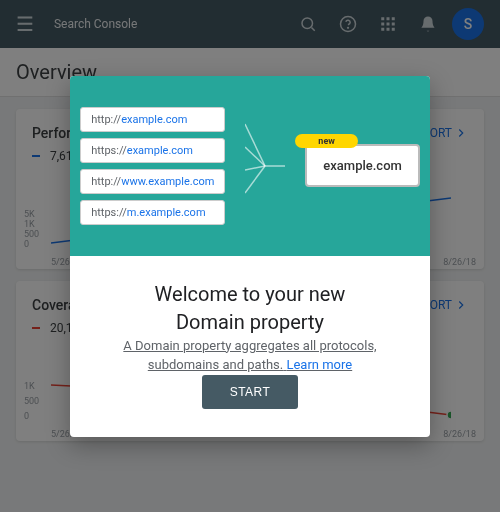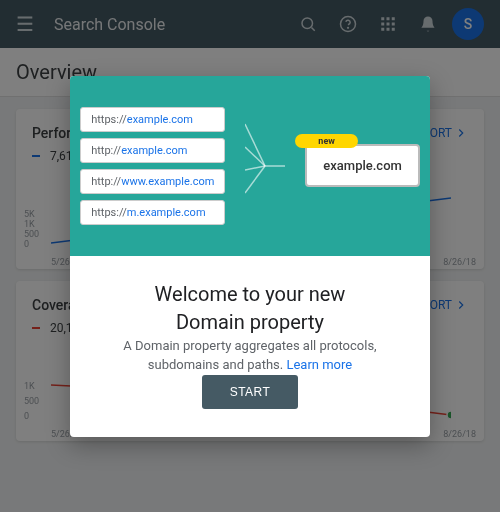--- a/index.html
+++ b/index.html
@@ -30,21 +30,21 @@
       display: flex;
       align-items: center;
       gap: 2px;
     }
     .g-blue { color: #4285f4; }
     .g-red { color: #ea4335; }
     .g-yellow { color: #fbbc05; }
     .g-green { color: #34a853; }
     .header-title {
       color: #eceff1;
-      font-size: 16px;
+      font-size: 12px;
       font-weight: 400;
     }
     .header-spacer { flex: 1; }
     .header-icons {
       display: flex;
       align-items: center;
       gap: 8px;
     }
     .header-icon-btn {
       width: 32px;
@@ -268,20 +268,21 @@
       font-size: 20px;
       font-weight: 400;
       color: #202124;
       line-height: 1.4;
     }
 
     .modal-description {
       font-size: 13px;
       color: #5f6368;
       line-height: 1.5;
+      text-decoration: underline;
     }
 
     .modal-description a {
       color: #1a73e8;
       text-decoration: none;
       cursor: pointer;
     }
 
     .start-button {
       background: #455a64;
@@ -430,24 +431,24 @@
 
 </div>
 
 <div class="modal-overlay">
   <div class="modal">
 
     <div class="modal-illustration">
       <div class="domain-diagram">
         <div class="url-list">
           <div class="url-box">
-            <span class="scheme">https://</span><span class="domain">example.com</span>
+            <span class="scheme">http://</span><span class="domain">example.com</span>
           </div>
           <div class="url-box">
-            <span class="scheme">http://</span><span class="domain">example.com</span>
+            <span class="scheme">https://</span><span class="domain">example.com</span>
           </div>
           <div class="url-box">
             <span class="scheme">http://</span><span class="domain">www.example.com</span>
           </div>
           <div class="url-box">
             <span class="scheme">https://</span><span class="domain">m.example.com</span>
           </div>
         </div>
 
         <svg width="40" height="110">

